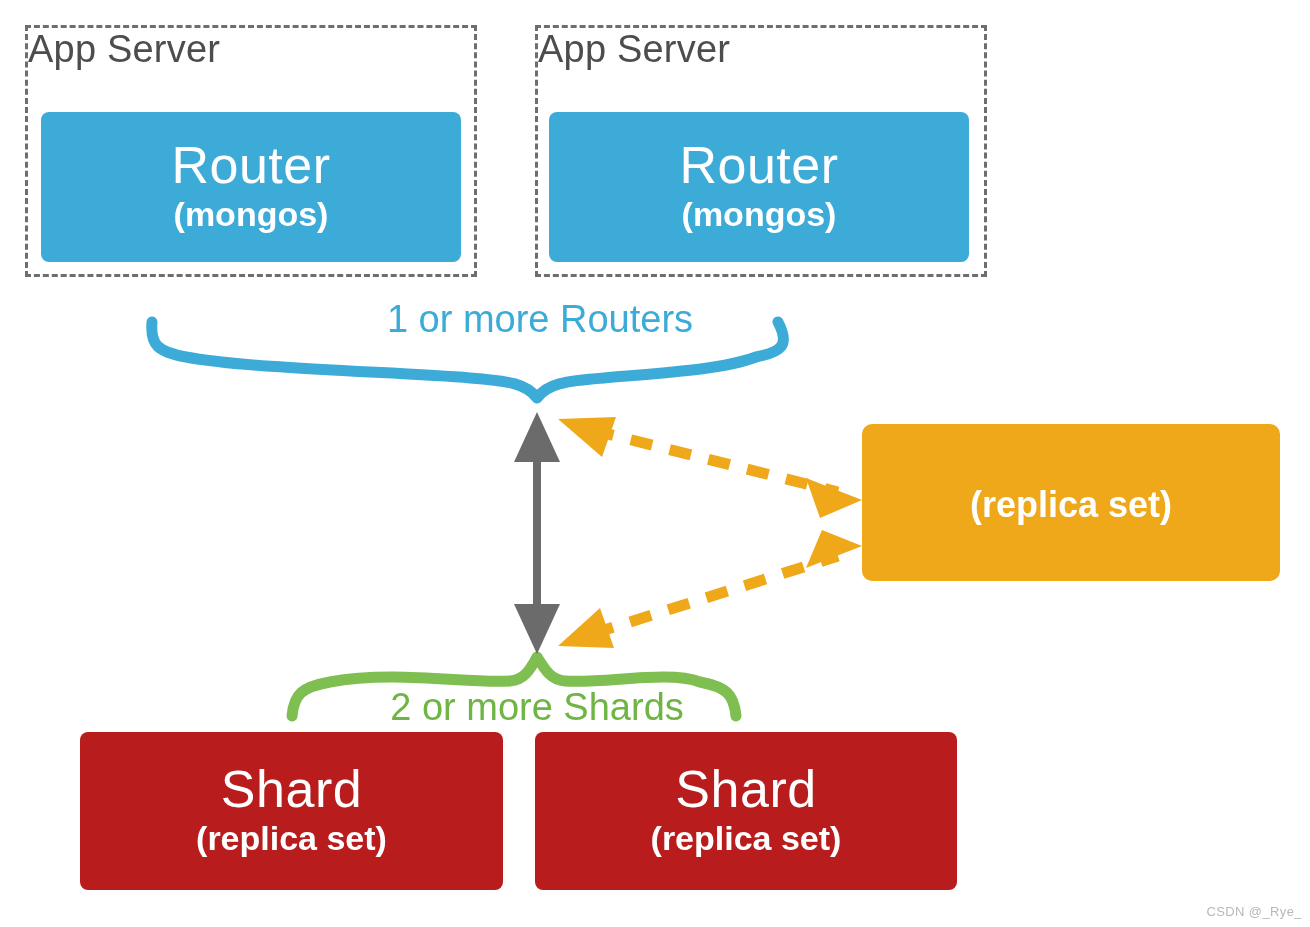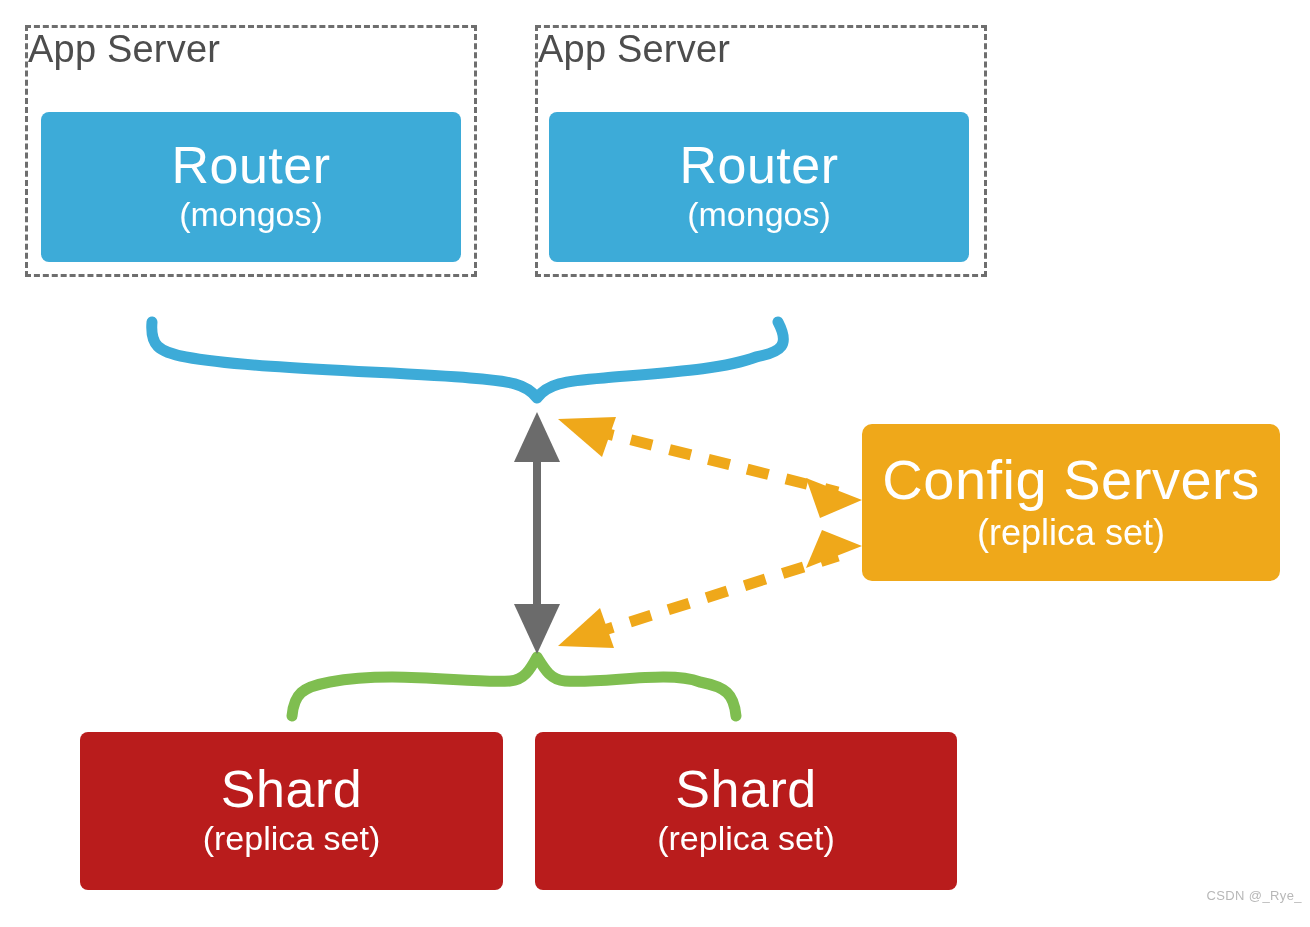--- a/index.html
+++ b/index.html
@@ -61,21 +61,21 @@
     font-size: 52px;
     line-height: 1.0;
     font-weight: 400;
     letter-spacing: 0.5px;
     white-space: nowrap;
   }
   .node-sub {
     font-size: 34px;
     line-height: 1.15;
     margin-top: 4px;
-    font-weight: 400;
+    font-weight: 700;
     white-space: nowrap;
   }
 
   .router-box { background: #3dabd8; }
   .shard-box  { background: #b91c1c; }
 
   .config-box {
     background: #efa81a;
     border-radius: 10px;
   }
@@ -90,21 +90,21 @@
     white-space: nowrap;
     text-align: center;
   }
   .caption-routers { color: #3dabd8; }
   .caption-shards  { color: #6fb544; }
 
   
   .watermark {
     position: absolute;
     right: 8px;
-    bottom: 24px;
+    bottom: 8px;
     font-size: 13px;
     color: #b8b8b8;
     letter-spacing: 0.4px;
     white-space: nowrap;
     font-family: "Liberation Sans", sans-serif;
   }
 </style>
 </head>
 <body>
 
@@ -171,26 +171,27 @@
 
   <div class="app-server" style="left:535px; top:25px; width:452px; height:252px;">
     <div class="app-server-label">App Server</div>
   </div>
 
   <div class="node-box router-box" style="left:549px; top:112px; width:420px; height:150px;">
     <div class="node-title">Router</div>
     <div class="node-sub">(mongos)</div>
   </div>
 
+  <div class="brace-caption caption-routers" style="left:150px; top:300px; width:780px;">1 or more Routers</div>
 
   <div class="node-box config-box" style="left:862px; top:424px; width:418px; height:157px;">
-    <div class="node-title">Config Servers</div>
     <div class="node-sub">(replica set)</div>
   </div>
 
+  <div class="brace-caption caption-shards" style="left:290px; top:688px; width:494px;">2 or more Shards</div>
 
   <div class="node-box shard-box" style="left:80px; top:732px; width:423px; height:158px;">
     <div class="node-title">Shard</div>
     <div class="node-sub">(replica set)</div>
   </div>
 
   <div class="node-box shard-box" style="left:535px; top:732px; width:422px; height:158px;">
     <div class="node-title">Shard</div>
     <div class="node-sub">(replica set)</div>
   </div>

